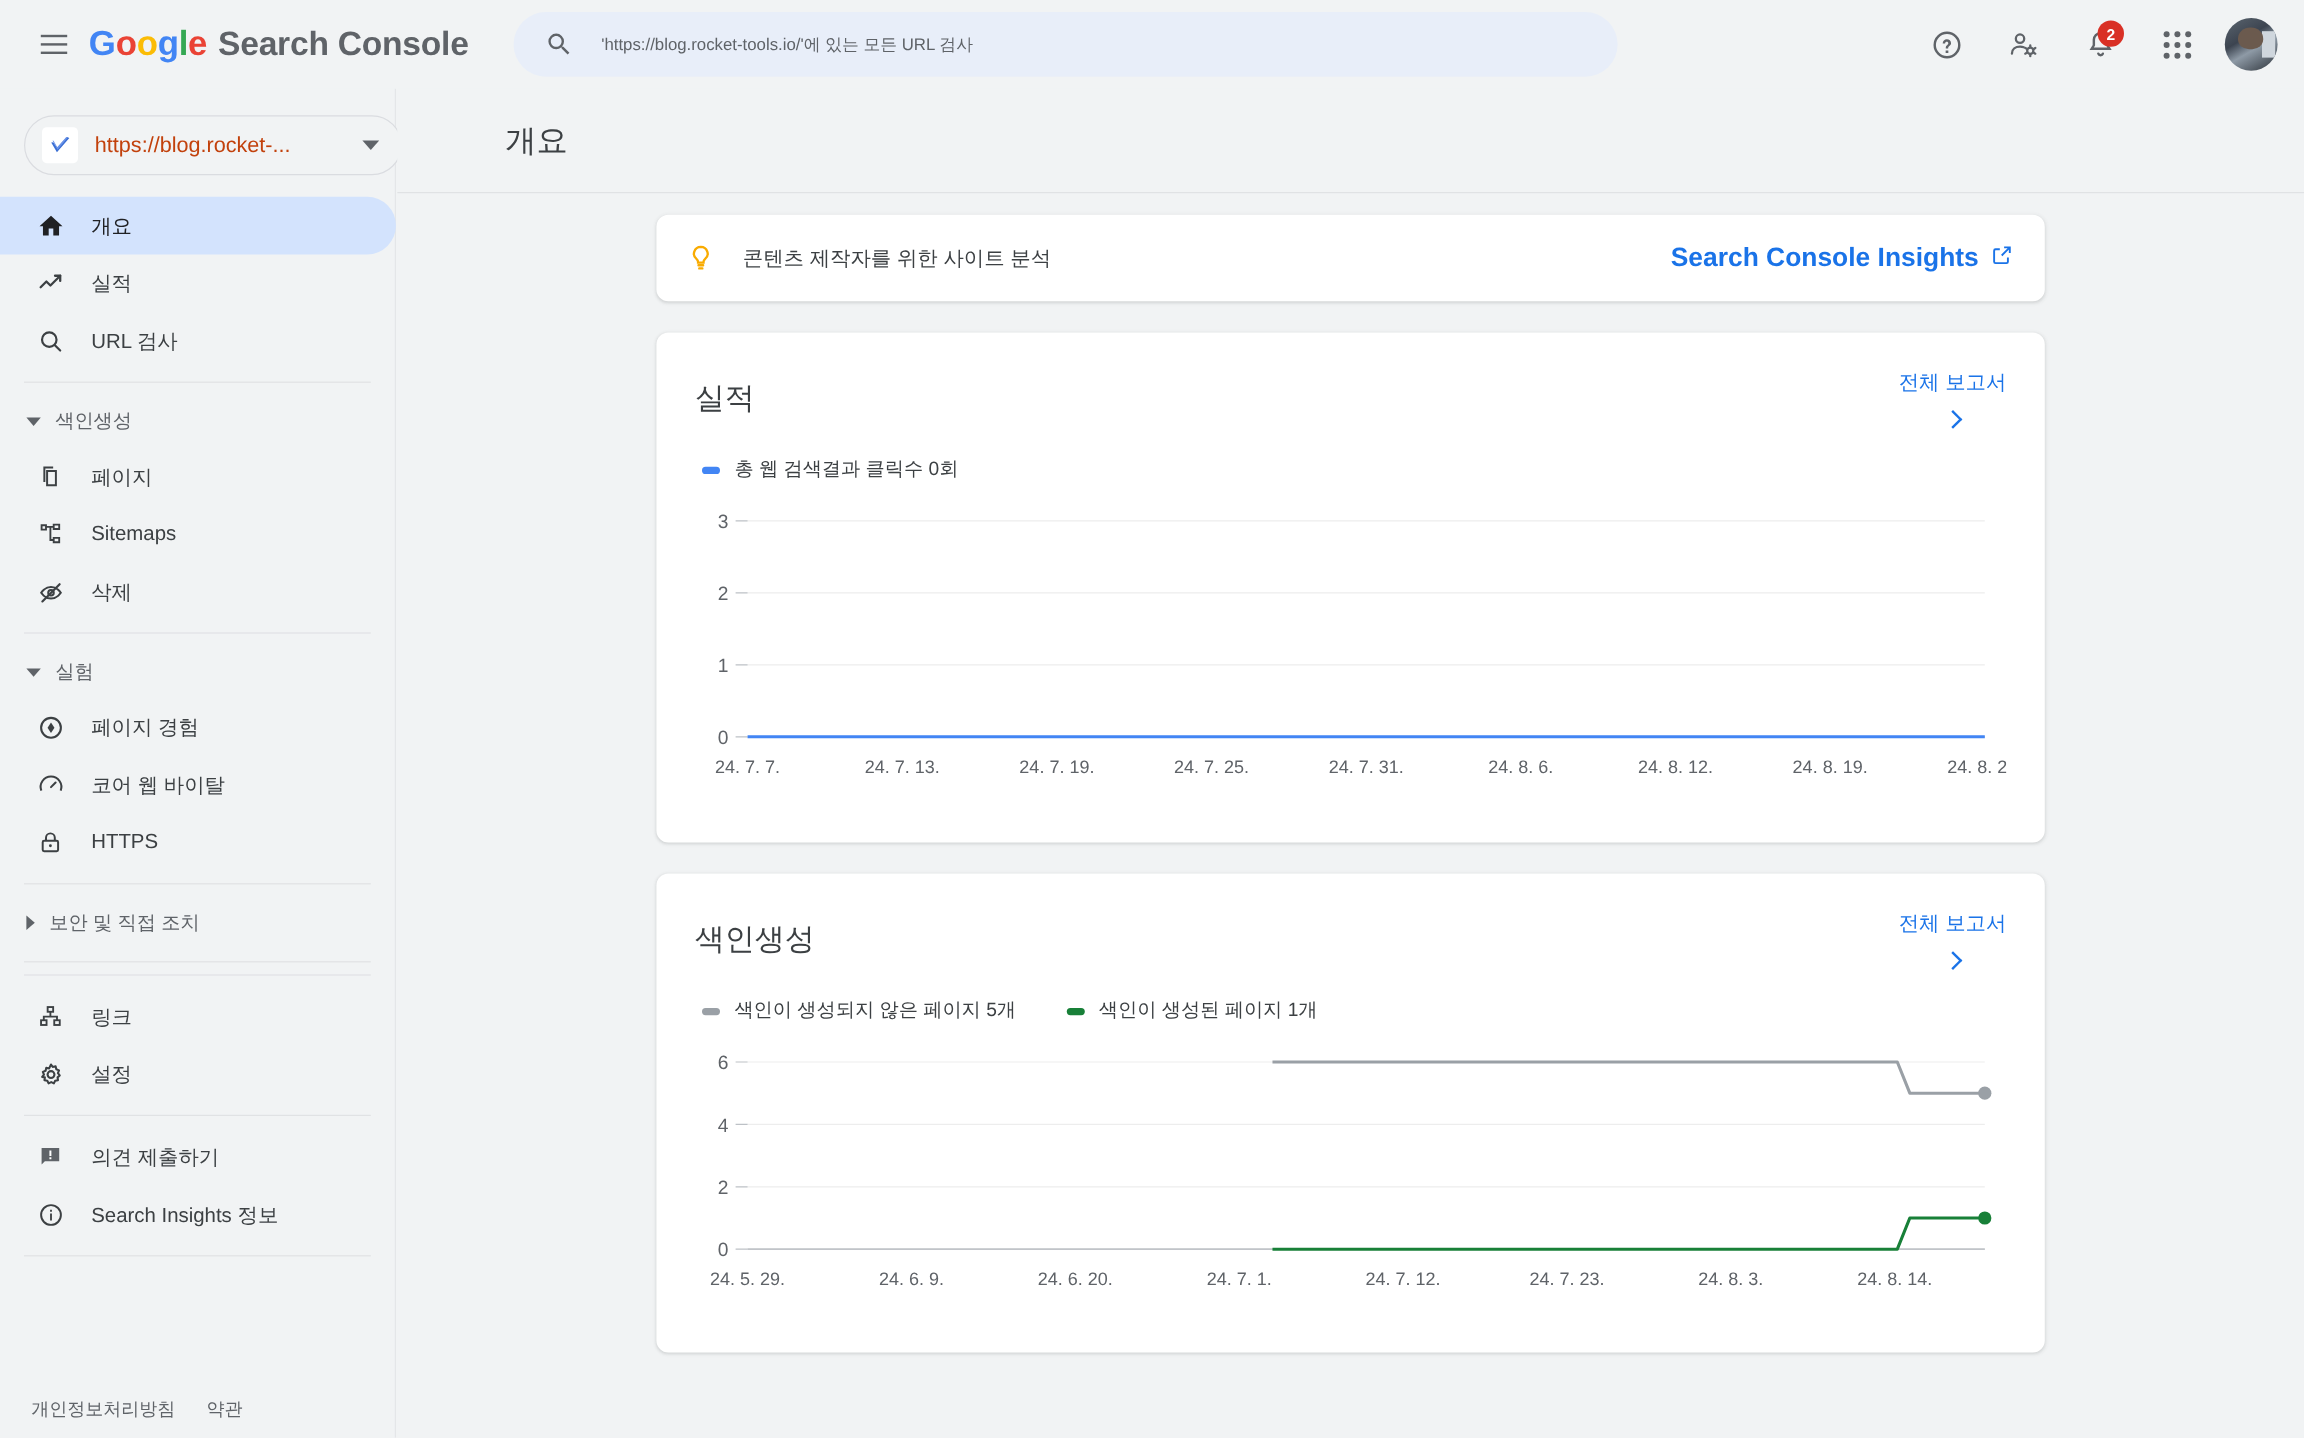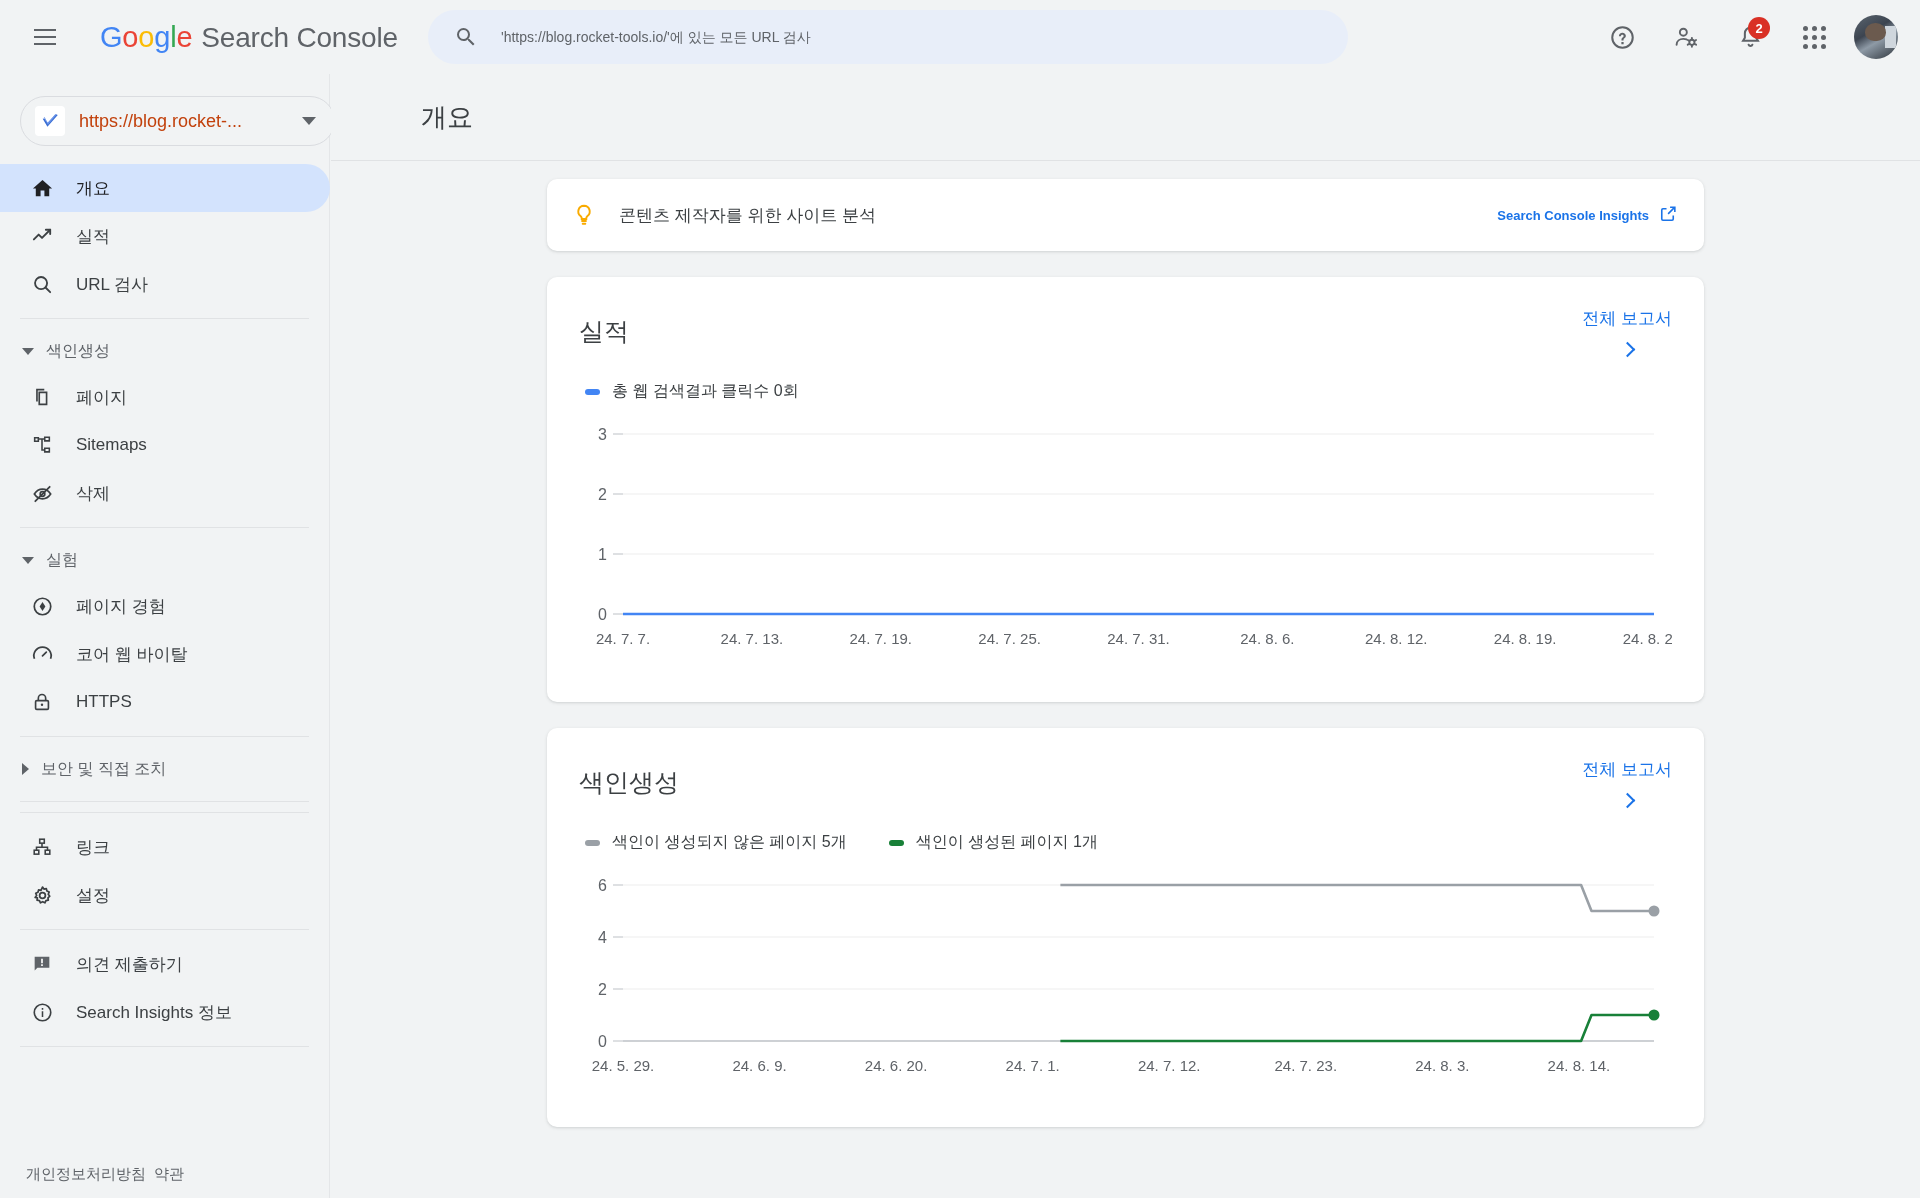--- a/index.html
+++ b/index.html
@@ -22,23 +22,23 @@
     display: flex; align-items: center;
   }
   .hamburger {
     margin-left: 26px; width: 38px; height: 38px;
     display: flex; flex-direction: column; justify-content: center;
     align-items: center; gap: 5px; cursor: pointer;
     border-radius: 50%;
   }
   .hamburger span { display: block; width: 22px; height: 2px; background: #5f6368; }
   .brand {
-    margin-left: 36px;
+    margin-left: 10px;
     font-size: 29px; letter-spacing: -0.2px;
-    display: flex; align-items: flex-end; white-space: nowrap;
+    display: flex; align-items: flex-start; white-space: nowrap; font-weight: bold;
   }
   .brand .g1 { color:#4285f4; } .brand .g2 { color:#ea4335; }
   .brand .g3 { color:#fbbc05; } .brand .g4 { color:#4285f4; }
   .brand .g5 { color:#34a853; } .brand .g6 { color:#ea4335; }
   .brand .sc { color:#5f6368; margin-left: 9px; font-size: 28px; }
 
   .searchwrap {
     position: absolute; left: 428px; top: 10px;
     width: 920px; height: 54px;
     background: #e8eef9;
@@ -152,21 +152,21 @@
     border-top: 7px solid #5f6368;
   }
   .sectionhdr .tri.right {
     border-top: 6px solid transparent; border-bottom: 6px solid transparent;
     border-left: 7px solid #5f6368;
   }
   .divider { height: 1px; background: #e0e2e4; margin: 10px 20px 10px 20px; }
 
   .footlinks {
     position: absolute; bottom: 14px; left: 0; width: 330px;
-    display: flex; gap: 8px; padding-left: 26px;
+    display: flex; gap: 26px; padding-left: 26px;
     font-size: 15px; color: #5f6368;
   }
   .footlinks a { color: #5f6368; text-decoration: none; cursor: pointer; }
 
   
   .main {
     position: absolute; left: 331px; top: 74px;
     width: 1589px; height: 1124px;
     background: #f1f3f4; overflow: hidden;
   }
@@ -182,21 +182,21 @@
     box-shadow: 0 1px 2px rgba(60,64,67,.10), 0 1px 3px 1px rgba(60,64,67,.06);
   }
   .insights {
     margin-top: 18px; height: 72px;
     display: flex; align-items: center; padding: 0 26px 0 24px;
   }
   .insights .bulb { width: 26px; height: 30px; flex: none; }
   .insights .itext { margin-left: 22px; font-size: 17px; color: #3c4043; }
   .insights .ilink {
     margin-left: auto; display: flex; align-items: center; gap: 10px;
-    color: #1a73e8; font-size: 13px; font-weight: bold; cursor: pointer;
+    color: #1a73e8; font-size: 22px; font-weight: bold; cursor: pointer;
     text-decoration: none;
   }
 
   .chartcard { margin-top: 26px; padding: 30px 32px 22px 32px; }
   .cardhead { display: flex; align-items: center; }
   .cardtitle { font-size: 25px; color: #3c4043; }
   .fullreport {
     margin-left: auto; color: #1a73e8; font-size: 17px;
     display: flex; align-items: center; gap: 14px; cursor: pointer;
     text-decoration: none;

